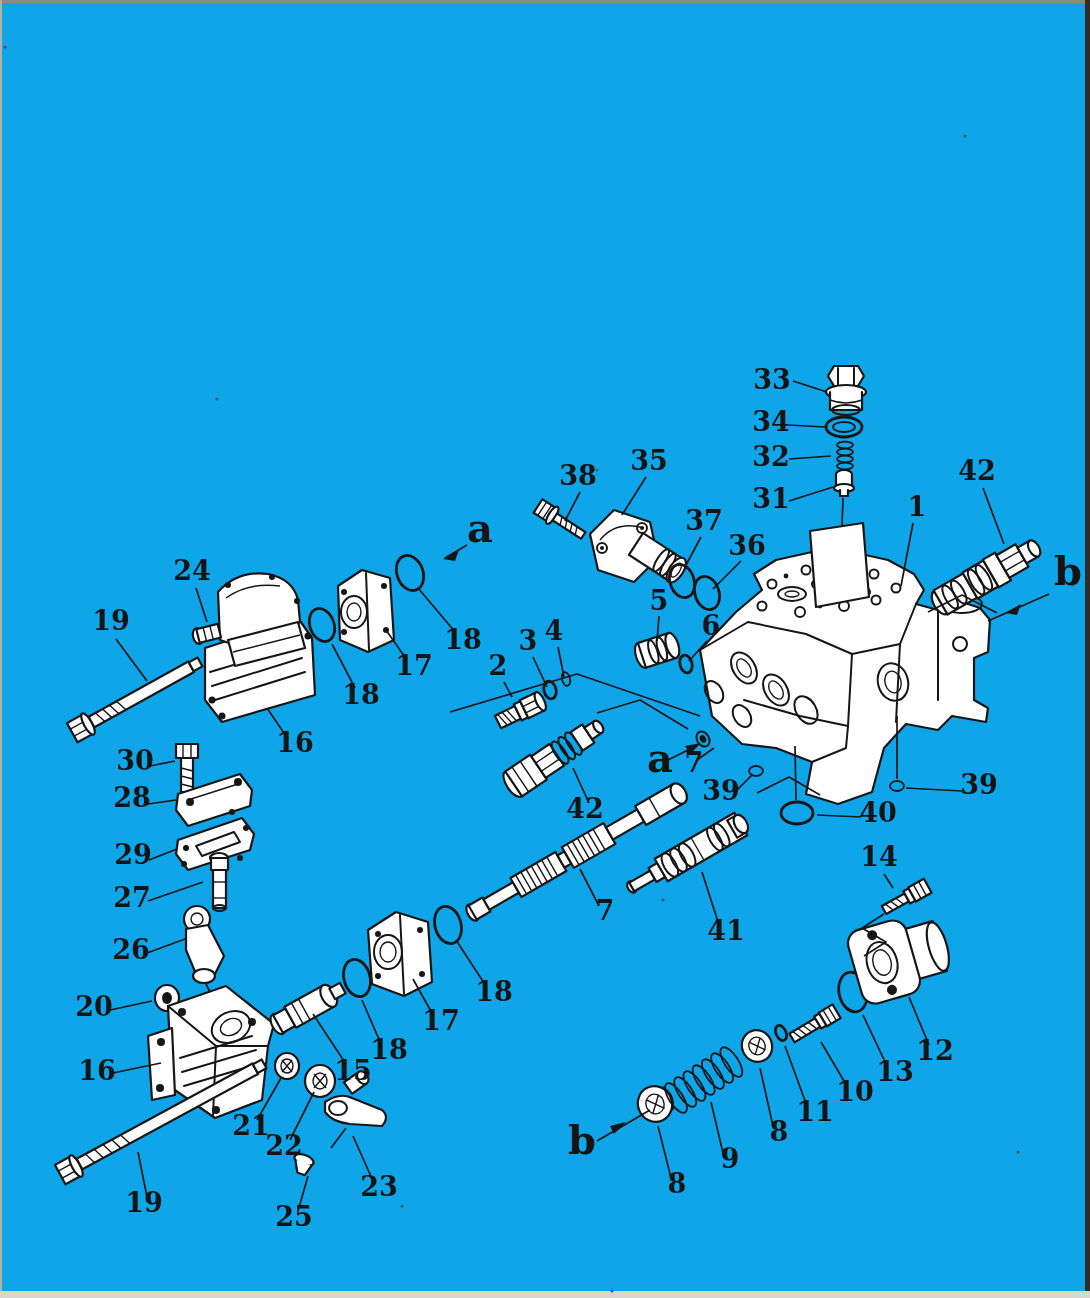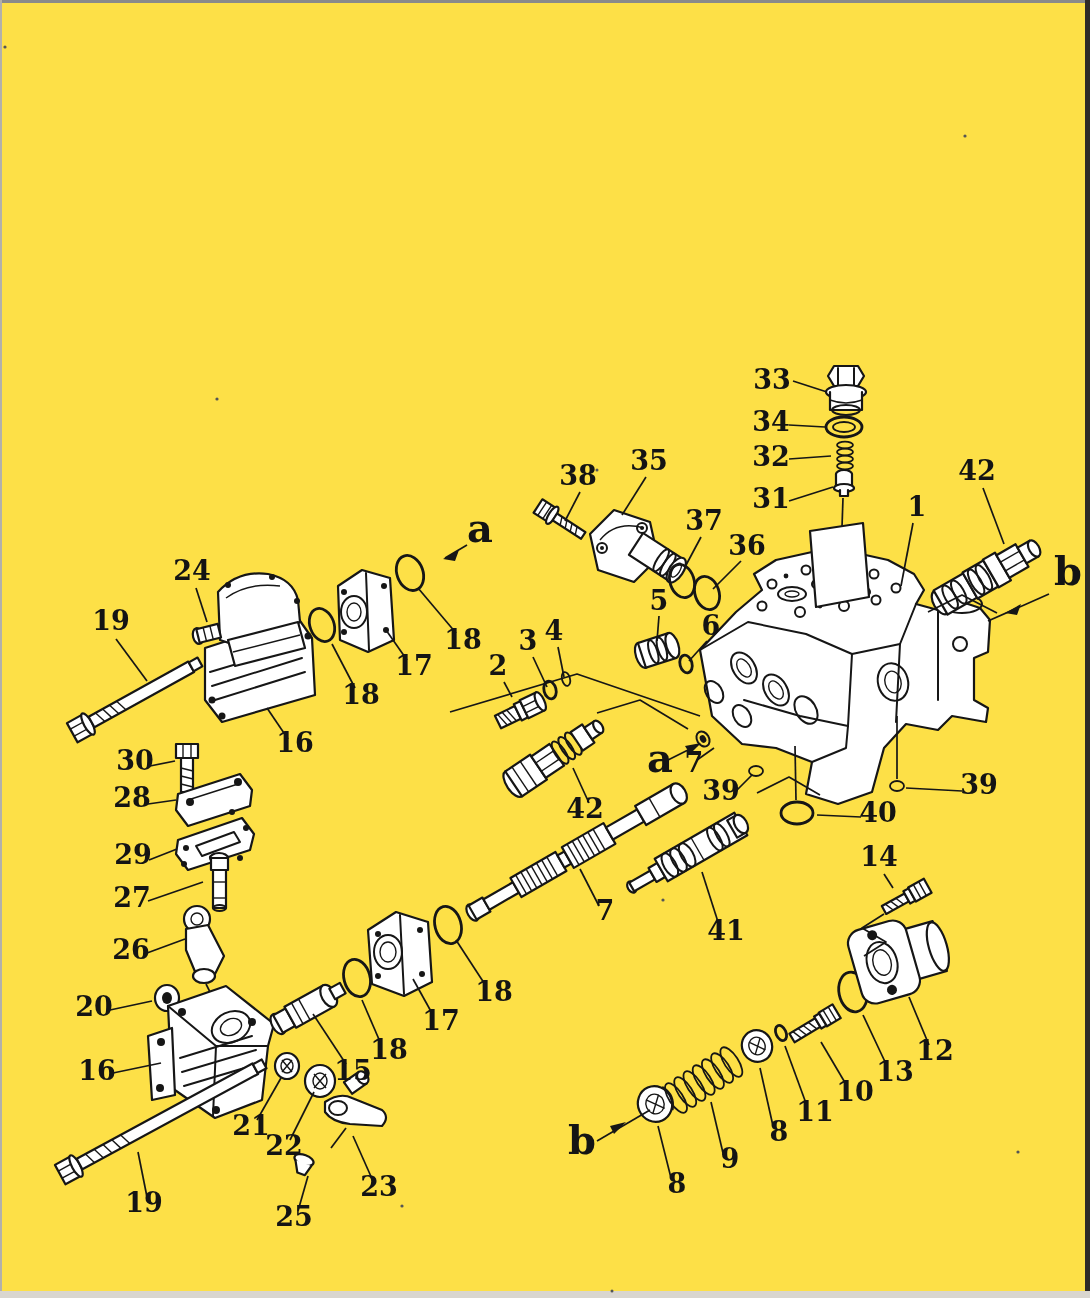--- a/index.html
+++ b/index.html
@@ -1,16 +1,16 @@
 <!DOCTYPE html>
 <html><head>
 <meta charset="utf-8">
 <style>
   html,body{margin:0;padding:0;background:#e8e8e8;}
-  .page{position:relative;width:1090px;height:1298px;background:#fde047;overflow:hidden;
+  .page{position:relative;width:1090px;height:1298px;background:#0ea5e9;overflow:hidden;
         font-family:"DejaVu Serif", serif;}
   svg{position:absolute;left:0;top:0;}
   .part{fill:#ffffff;stroke:#161616;stroke-width:2.2;stroke-linejoin:round;stroke-linecap:round;}
   .pline{fill:none;stroke:#161616;stroke-width:2;stroke-linejoin:round;stroke-linecap:round;}
   .thin{fill:none;stroke:#161616;stroke-width:1.4;}
   .ring{fill:none;stroke:#161616;stroke-width:2.8;}
   .ring2{fill:none;stroke:#161616;stroke-width:1.8;}
   .leader{stroke:#161616;stroke-width:1.7;fill:none;}
   .construct{fill:none;stroke:#161616;stroke-width:1.7;stroke-linejoin:round;}
   .dark{fill:#161616;stroke:none;}

